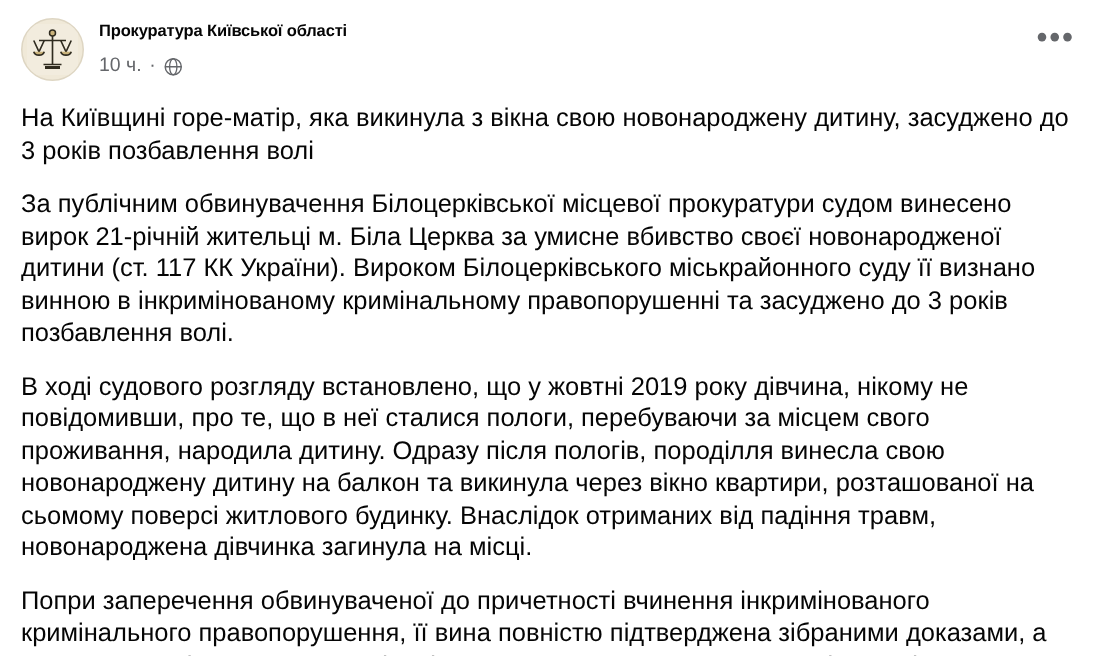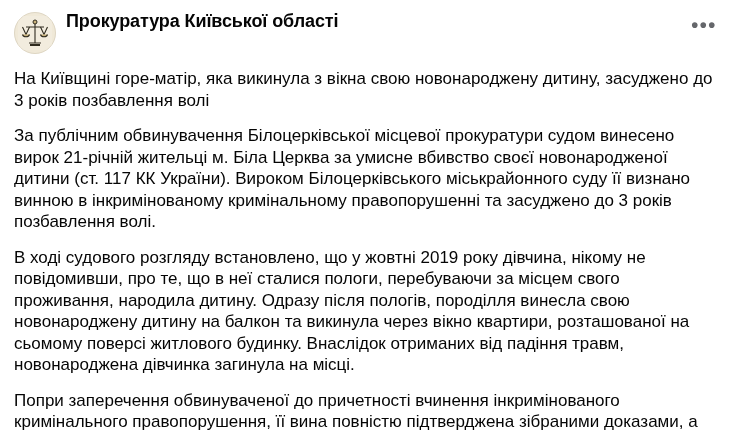--- a/index.html
+++ b/index.html
@@ -51,21 +51,21 @@
   }
   .avatar svg { display: block; }
 
   .header-text {
     margin-left: 10px;
     padding-top: 1px;
     display: flex;
     flex-direction: column;
   }
   .page-name {
-    font-size: 18px;
+    font-size: 11px;
     font-weight: bold;
     color: #050505;
     line-height: 20px;
     letter-spacing: -0.1px;
     white-space: nowrap;
   }
   .meta-row {
     display: flex;
     align-items: center;
     margin-top: 4px;
@@ -143,20 +143,31 @@
             <path d="M22.5 18.5 A3.6 3 0 0 0 29.5 18.5" fill="#c9b27a" stroke="#2f2b1f"></path>
           </g>
           <circle cx="17" cy="6" r="2" fill="#c9b27a" stroke="#2f2b1f" stroke-width="1"></circle>
           <rect x="12" y="28" width="10" height="2" fill="#2f2b1f"></rect>
         </svg>
       </div>
     </div>
 
     <div class="header-text">
       <div class="page-name">Прокуратура Київської області</div>
+      <div class="meta-row">
+        <span class="meta-time">10 ч.</span>
+        <span class="dot-sep">·</span>
+        <span class="globe-icon">
+          <svg width="13" height="13" viewBox="0 0 16 16" aria-hidden="true">
+            <circle cx="8" cy="8" r="6.6" fill="none" stroke="#65676b" stroke-width="1.2"></circle>
+            <ellipse cx="8" cy="8" rx="3" ry="6.6" fill="none" stroke="#65676b" stroke-width="1.1"></ellipse>
+            <line x1="1.4" y1="8" x2="14.6" y2="8" stroke="#65676b" stroke-width="1.1"></line>
+          </svg>
+        </span>
+      </div>
     </div>
 
     <div class="more-btn">•••</div>
   </div>
 
   <div class="post-body">
     <p class="lead">На Київщині горе-матір, яка викинула з вікна свою новонароджену дитину, засуджено до 3 років позбавлення волі</p>
     <p>За публічним обвинувачення Білоцерківської місцевої прокуратури судом винесено вирок 21-річній жительці м. Біла Церква за умисне вбивство своєї новонародженої дитини (ст. 117 КК України). Вироком Білоцерківського міськрайонного суду її визнано винною в інкримінованому кримінальному правопорушенні та засуджено до 3 років позбавлення волі.</p>
     <p>В ході судового розгляду встановлено, що у жовтні 2019 року дівчина, нікому не повідомивши, про те, що в неї сталися пологи, перебуваючи за місцем свого проживання, народила дитину. Одразу після пологів, породілля винесла свою новонароджену дитину на балкон та викинула через вікно квартири, розташованої на сьомому поверсі житлового будинку. Внаслідок отриманих від падіння травм, новонароджена дівчинка загинула на місці.</p>
     <p>Попри заперечення обвинуваченої до причетності вчинення інкримінованого кримінального правопорушення, її вина повністю підтверджена зібраними доказами, а невизнавальні показання розцінені судом як намагання ухилитися від кримінальної відповідальності за скоєне.</p>

